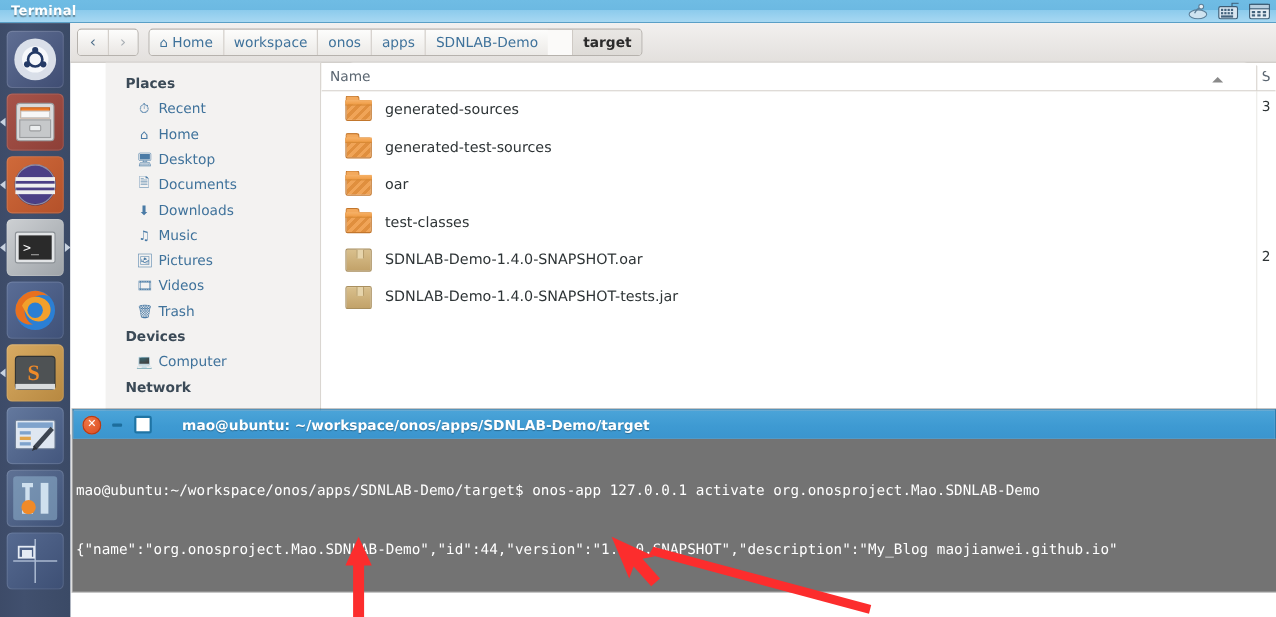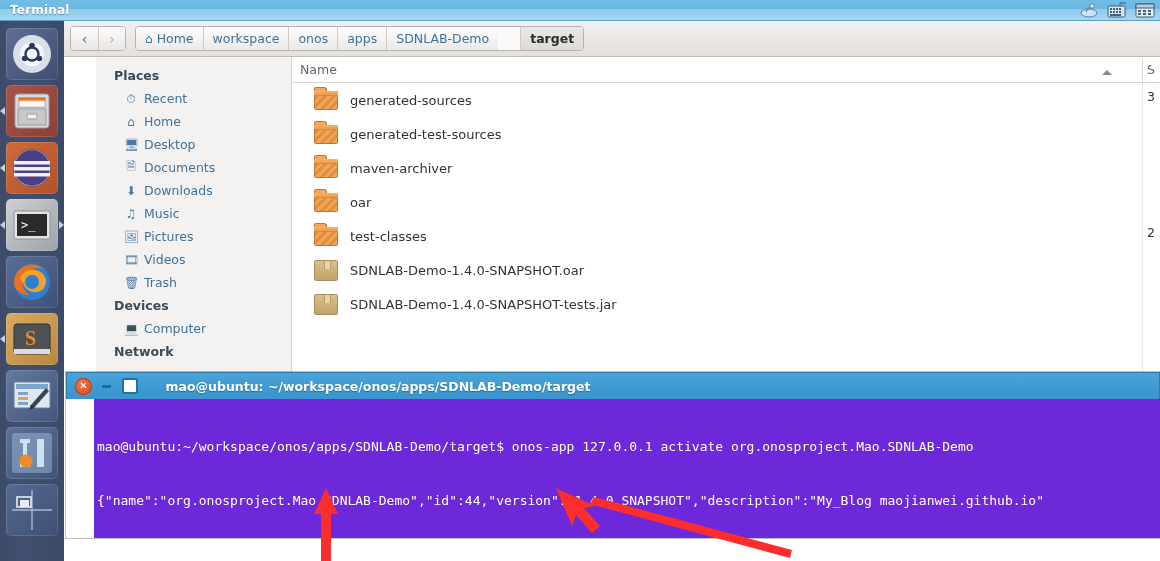--- a/index.html
+++ b/index.html
@@ -122,26 +122,25 @@
   .wbtn.min { background: transparent; }
   .wbtn.min:before { content:''; width: 9px; height: 3px; background: #1d6d9c; border-radius:1px; }
   .wbtn.max { background: transparent; }
   .wbtn.max:before { content:''; width: 12px; height: 12px; border: 2px solid #1f74a4; border-radius: 2px; background:#fff; }
   #term-title-text {
     position: absolute; left: 0; right: 0; text-align: center; color: #ffffff; font-weight: bold;
     font-size: 12.5px; pointer-events: none; text-shadow: 0 1px 1px rgba(0,0,0,.3);
   }
   #term-title-text span { display:inline-block; margin-left: -470px; }
   #term-body {
-    height: 139px; background: #6d28d9; overflow: hidden; position: relative;
+    height: 139px; background: #737373; overflow: hidden; position: relative;
     padding: 3px 0 0 3px;
     font-family: "DejaVu Sans Mono", "Liberation Mono", monospace;
     font-size: 13px; line-height: 18px; color: #ffffff; white-space: pre;
     letter-spacing: 0px;
-    margin-left: 28px;
   }
   .tline { white-space: pre; }
 
   
   .arrow { position: absolute; pointer-events: none; }
 </style>
 </head>
 <body>
 
 <div id="screen">
@@ -391,26 +390,20 @@
         <div class="frow">
           <span class="ficon">
               <i class="fold"></i>
             </span>
           <span class="fname">generated-test-sources</span>
         </div>
         <div class="frow">
           <span class="ficon">
               <i class="fold"></i>
             </span>
-          <span class="fname">maven-archiver</span>
-        </div>
-        <div class="frow">
-          <span class="ficon">
-              <i class="fold"></i>
-            </span>
           <span class="fname">oar</span>
         </div>
         <div class="frow">
           <span class="ficon">
               <i class="fold"></i>
             </span>
           <span class="fname">test-classes</span>
         </div>
         <div class="frow">
           <span class="ficon">

